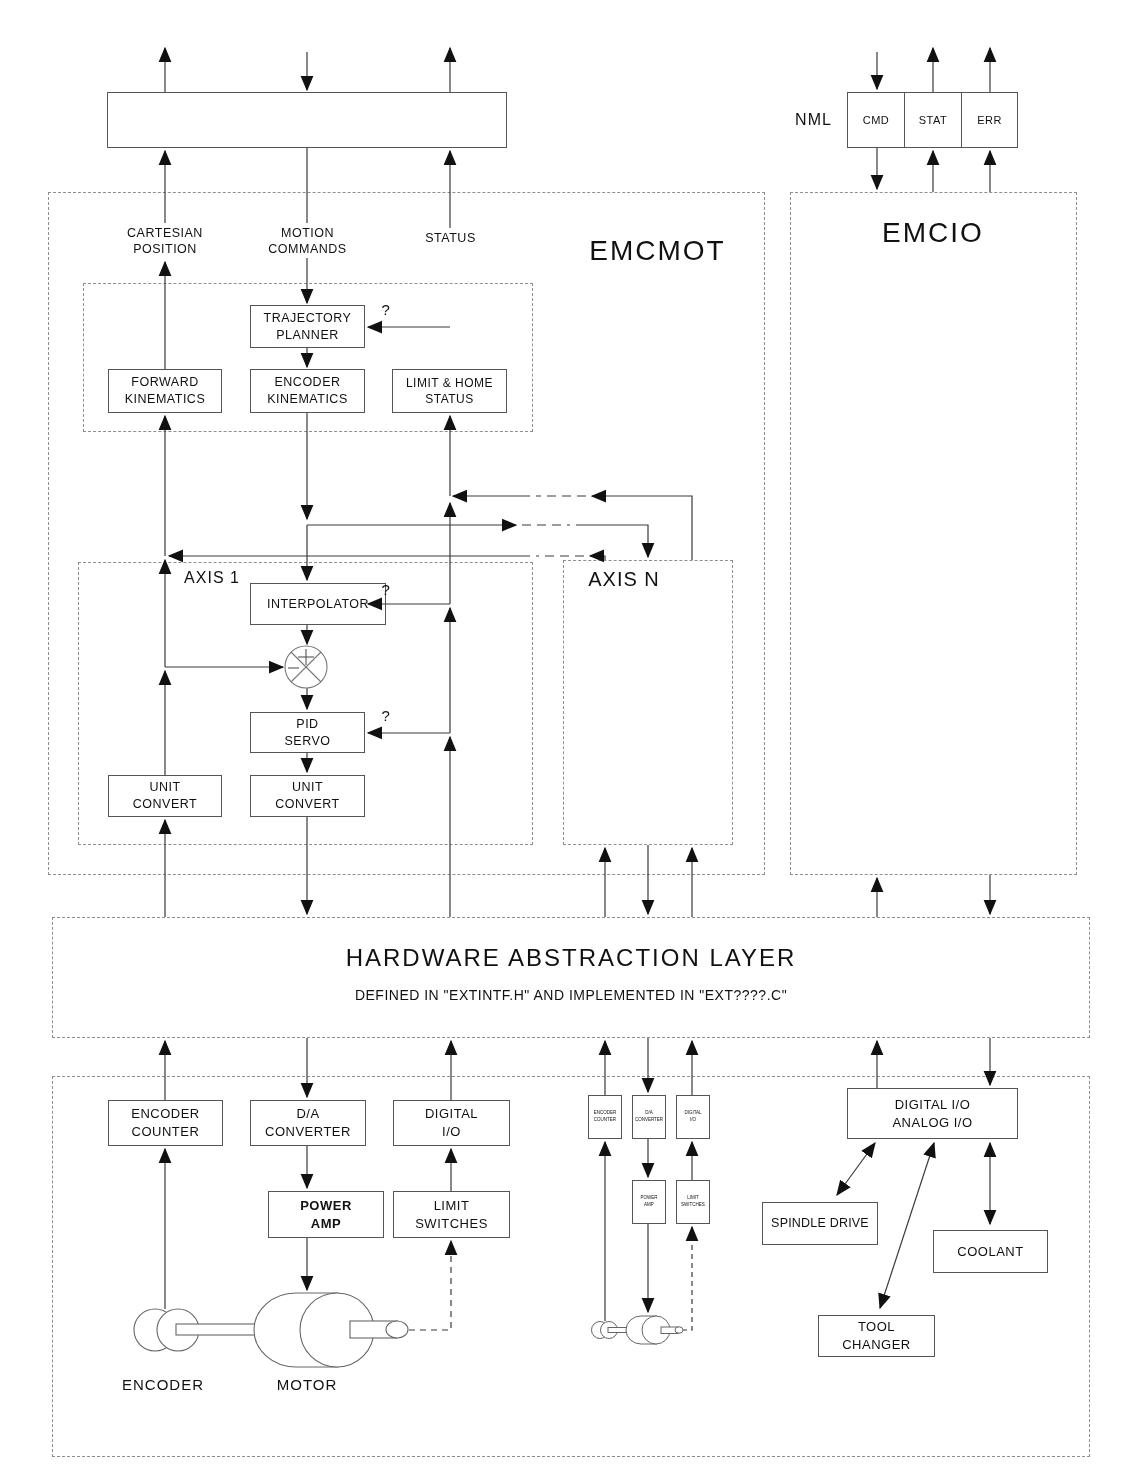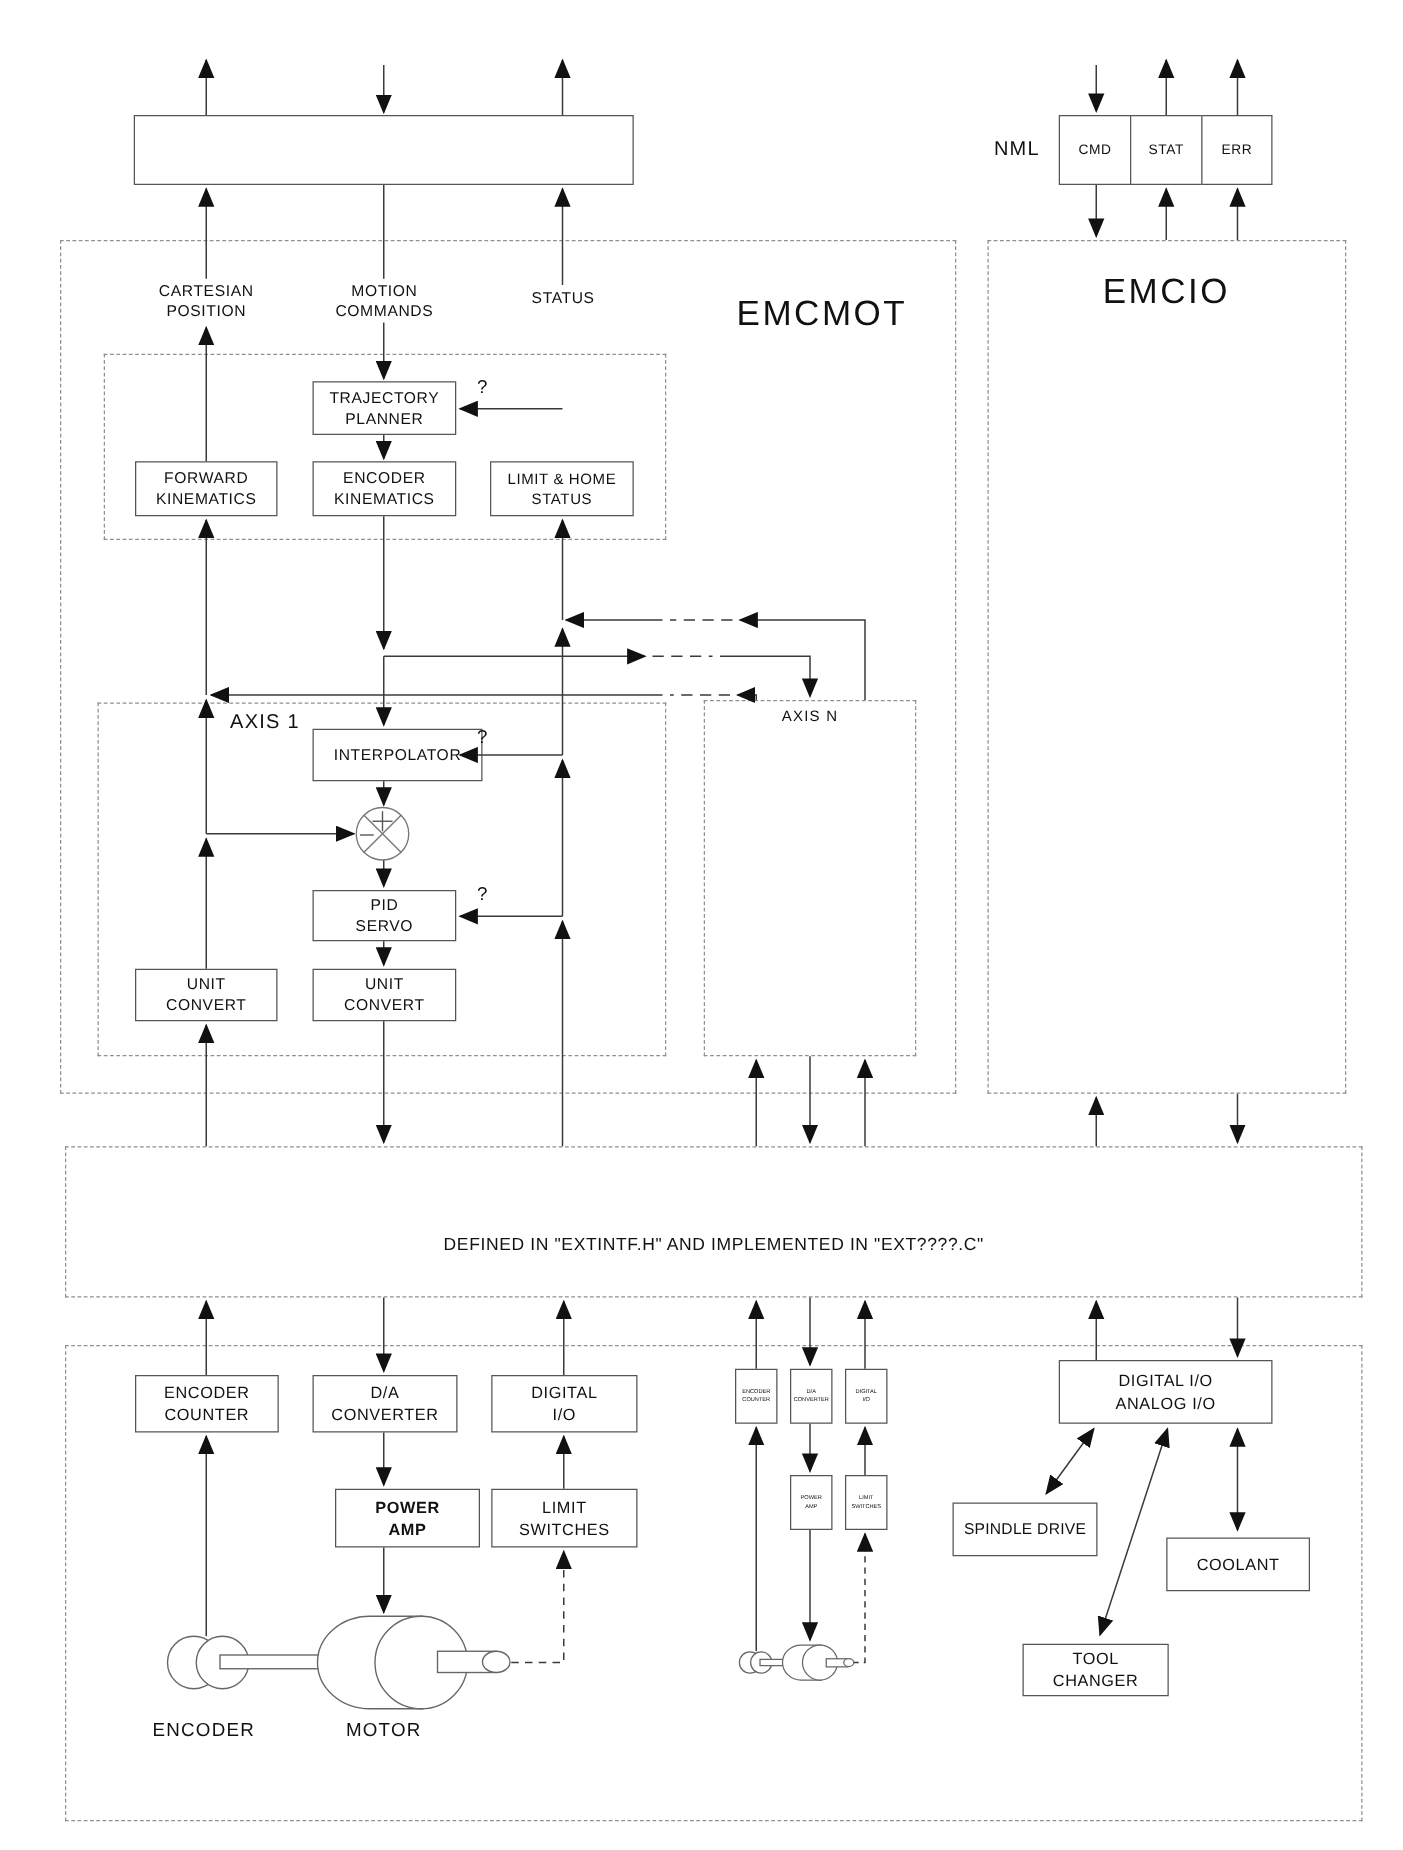--- a/index.html
+++ b/index.html
@@ -58,22 +58,23 @@
   <div class="node" style="left:250px;top:583px;width:136px;height:42px;font-size:12.5px;">INTERPOLATOR</div>
   <div class="lbl" style="left:376px;top:580px;width:20px;font-size:15px;">?</div>
   <div class="node" style="left:250px;top:712px;width:115px;height:41px;font-size:12.5px;">PID
 SERVO</div>
   <div class="lbl" style="left:376px;top:706px;width:20px;font-size:15px;">?</div>
   <div class="node" style="left:108px;top:775px;width:114px;height:42px;font-size:12.5px;">UNIT
 CONVERT</div>
   <div class="node" style="left:250px;top:775px;width:115px;height:42px;font-size:12.5px;">UNIT
 CONVERT</div>
 
-  <div class="lbl" style="left:598px;top:566px;width:100px;font-size:12px;letter-spacing:1px;">AXIS N</div>
-
+  <div class="lbl" style="left:574px;top:566px;width:100px;font-size:20px;letter-spacing:1px;">AXIS N</div>
+
+  <div class="lbl" style="left:52px;top:942px;width:1038px;font-size:24px;letter-spacing:2px;">HARDWARE ABSTRACTION LAYER</div>
   <div class="lbl" style="left:52px;top:986px;width:1038px;font-size:14px;letter-spacing:.5px;">DEFINED IN "EXTINTF.H" AND IMPLEMENTED IN "EXT????.C"</div>
 
   <div class="node" style="left:108px;top:1100px;width:115px;height:46px;">ENCODER
 COUNTER</div>
   <div class="node" style="left:250px;top:1100px;width:116px;height:46px;">D/A
 CONVERTER</div>
   <div class="node" style="left:393px;top:1100px;width:117px;height:46px;">DIGITAL
 I/O</div>
   <div class="node" style="left:268px;top:1191px;width:116px;height:47px;font-weight:bold;">POWER
 AMP</div>

